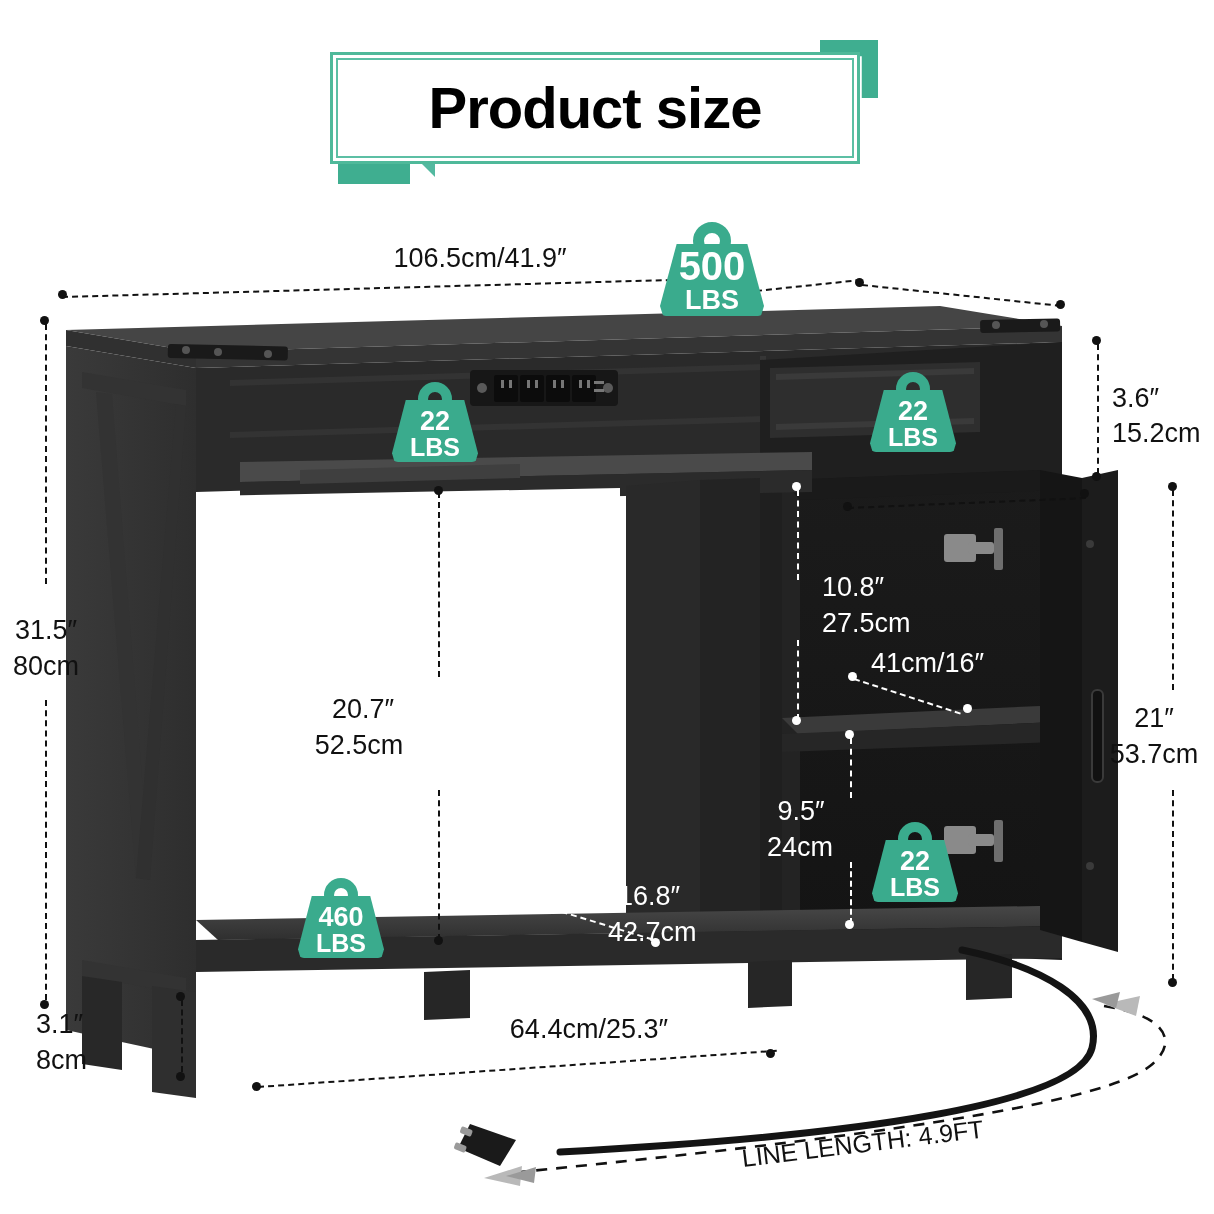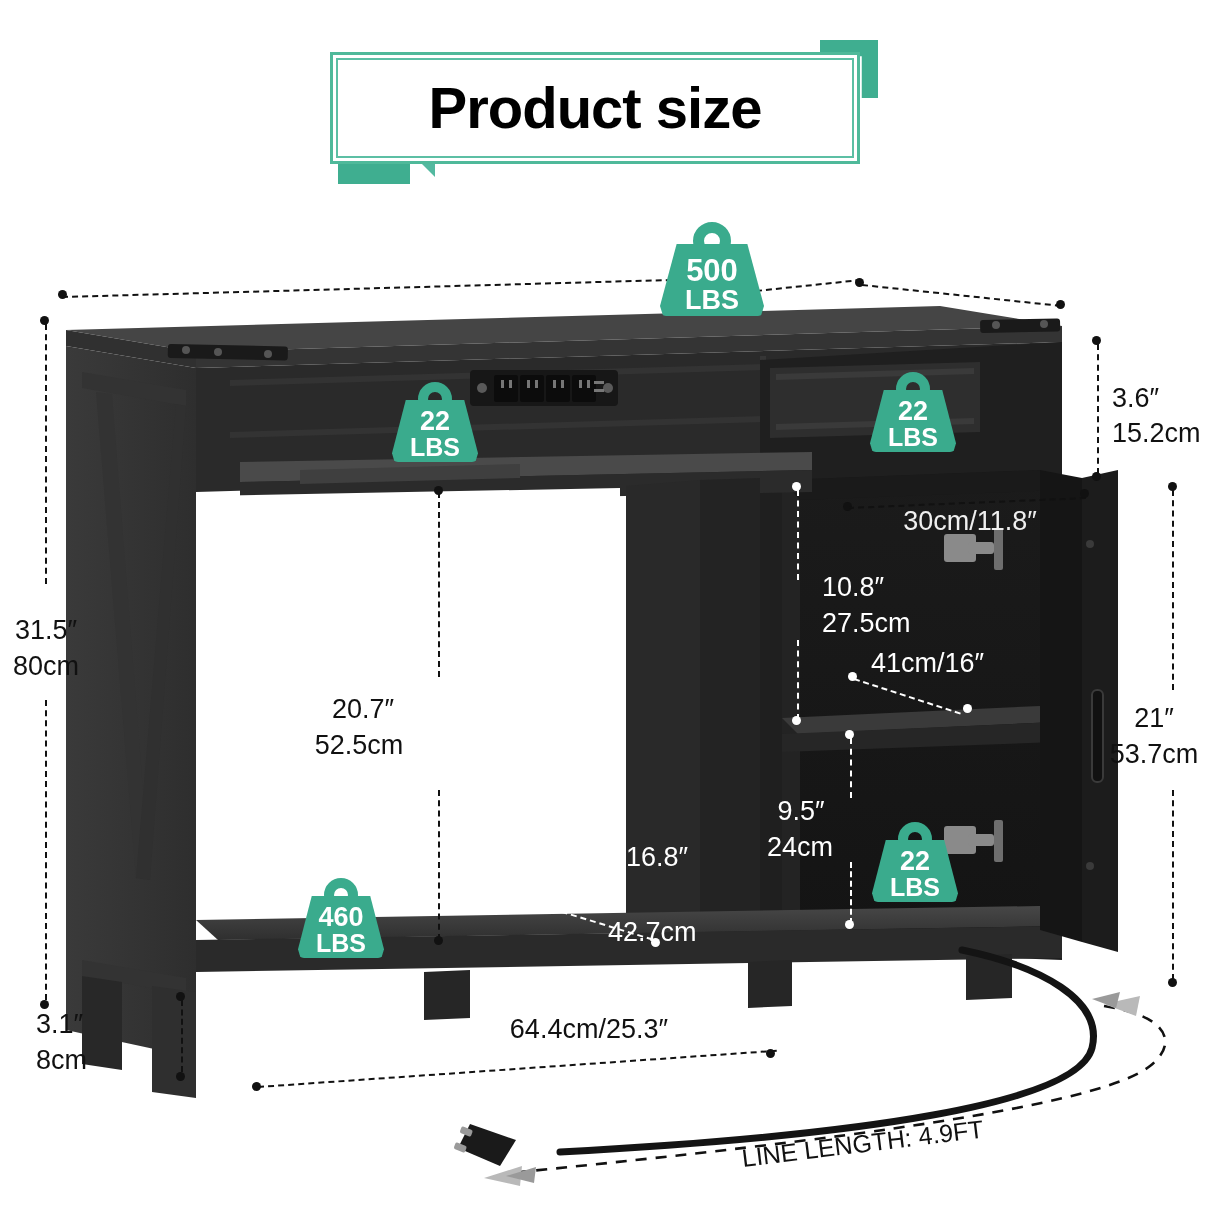--- a/index.html
+++ b/index.html
@@ -46,21 +46,21 @@
        clip-path:polygon(16% 0,84% 0,100% 86%,97% 100%,3% 100%,0 86%);border-radius:6px;}
   .badge .ring{position:absolute;left:50%;top:0;transform:translateX(-50%);
        width:34px;height:34px;border-radius:50%;border:10px solid #3aab8d;box-sizing:border-box;background:transparent;}
   .badge .txt{position:absolute;left:0;right:0;bottom:3px;text-align:center;color:#fff;
        font-weight:bold;line-height:0.98;}
   .badge .n{font-size:27px;display:block;}
   .badge .u{font-size:25px;display:block;}
   .badge.big{width:104px;height:94px;}
   .badge.big .body{width:104px;height:72px;}
   .badge.big .ring{width:38px;height:38px;border-width:11px;}
-  .badge.big .n{font-size:31px;}
+  .badge.big .n{font-size:40px;}
   .badge.big .u{font-size:27px;}
 
   .rot{transform-origin:0 50%;}
 </style>
 </head>
 <body>
 
 <div id="stage">
 
   <div class="dec dec-tr"></div>
@@ -210,20 +210,21 @@
         <rect x="579" y="380" width="3" height="8"></rect>
           <rect x="587" y="380" width="3" height="8"></rect>
         <rect x="594" y="381" width="10" height="3"></rect>
           <rect x="594" y="389" width="10" height="3"></rect>
       </g>
     </g>
   </svg>
 
   <div class="dot" style="left:58px;top:290px;"></div>
   <div class="dline" style="left:62px;top:296px;width:610px;transform:rotate(-1.6deg);"></div>
+  <div class="lbl c" style="left:330px;top:243px;width:300px;">106.5cm/41.9″</div>
 
   <div class="dot" style="left:855px;top:278px;"></div>
   <div class="dline" style="left:756px;top:290px;width:106px;transform:rotate(-6deg);"></div>
   <div class="dline" style="left:862px;top:284px;width:200px;transform:rotate(6deg);"></div>
   <div class="dot" style="left:1056px;top:300px;"></div>
 
   <div class="dot" style="left:40px;top:316px;"></div>
   <div class="vline" style="left:45px;top:324px;height:260px;"></div>
   <div class="vline" style="left:45px;top:700px;height:300px;"></div>
   <div class="dot" style="left:40px;top:1000px;"></div>
@@ -253,38 +254,37 @@
   <div class="dot w" style="left:792px;top:482px;"></div>
   <div class="vline w" style="left:797px;top:490px;height:90px;"></div>
   <div class="vline w" style="left:797px;top:640px;height:80px;"></div>
   <div class="dot w" style="left:792px;top:716px;"></div>
   <div class="lbl w" style="left:822px;top:572px;">10.8″</div>
   <div class="lbl w" style="left:822px;top:608px;">27.5cm</div>
 
   <div class="dot" style="left:843px;top:502px;"></div>
   <div class="dline" style="left:848px;top:507px;width:238px;transform:rotate(-2.4deg);"></div>
   <div class="dot" style="left:1080px;top:489px;"></div>
-  <div class="lbl c" style="left:855px;top:506px;width:230px;color:#efefef;">30cm/11.8″</div>
 
   <div class="dot w" style="left:848px;top:672px;"></div>
   <div class="dline w" style="left:854px;top:678px;width:112px;transform:rotate(18deg);"></div>
   <div class="dot w" style="left:963px;top:704px;"></div>
   <div class="lbl w" style="left:871px;top:648px;">41cm/16″</div>
 
   <div class="dot w" style="left:845px;top:730px;"></div>
   <div class="vline w" style="left:850px;top:738px;height:60px;"></div>
   <div class="vline w" style="left:850px;top:862px;height:62px;"></div>
   <div class="dot w" style="left:845px;top:920px;"></div>
   <div class="lbl w c" style="left:756px;top:796px;width:90px;">9.5″</div>
   <div class="lbl w c" style="left:752px;top:832px;width:96px;">24cm</div>
 
   <div class="dot w" style="left:527px;top:896px;"></div>
   <div class="dline w" style="left:533px;top:902px;width:125px;transform:rotate(17deg);"></div>
   <div class="dot w" style="left:651px;top:938px;"></div>
-  <div class="lbl w" style="left:618px;top:842px;margin-left:8px;">16.8″</div>
+  <div class="lbl w" style="left:618px;top:881px;">16.8″</div>
   <div class="lbl w" style="left:608px;top:917px;">42.7cm</div>
 
   <div class="dot" style="left:176px;top:992px;"></div>
   <div class="vline" style="left:181px;top:1000px;height:72px;"></div>
   <div class="dot" style="left:176px;top:1072px;"></div>
   <div class="lbl r" style="left:36px;top:1009px;width:130px;">3.1″</div>
   <div class="lbl r" style="left:36px;top:1045px;width:130px;">8cm</div>
 
   <div class="dot" style="left:252px;top:1082px;"></div>
   <div class="dline" style="left:258px;top:1086px;width:520px;transform:rotate(-4deg);"></div>

